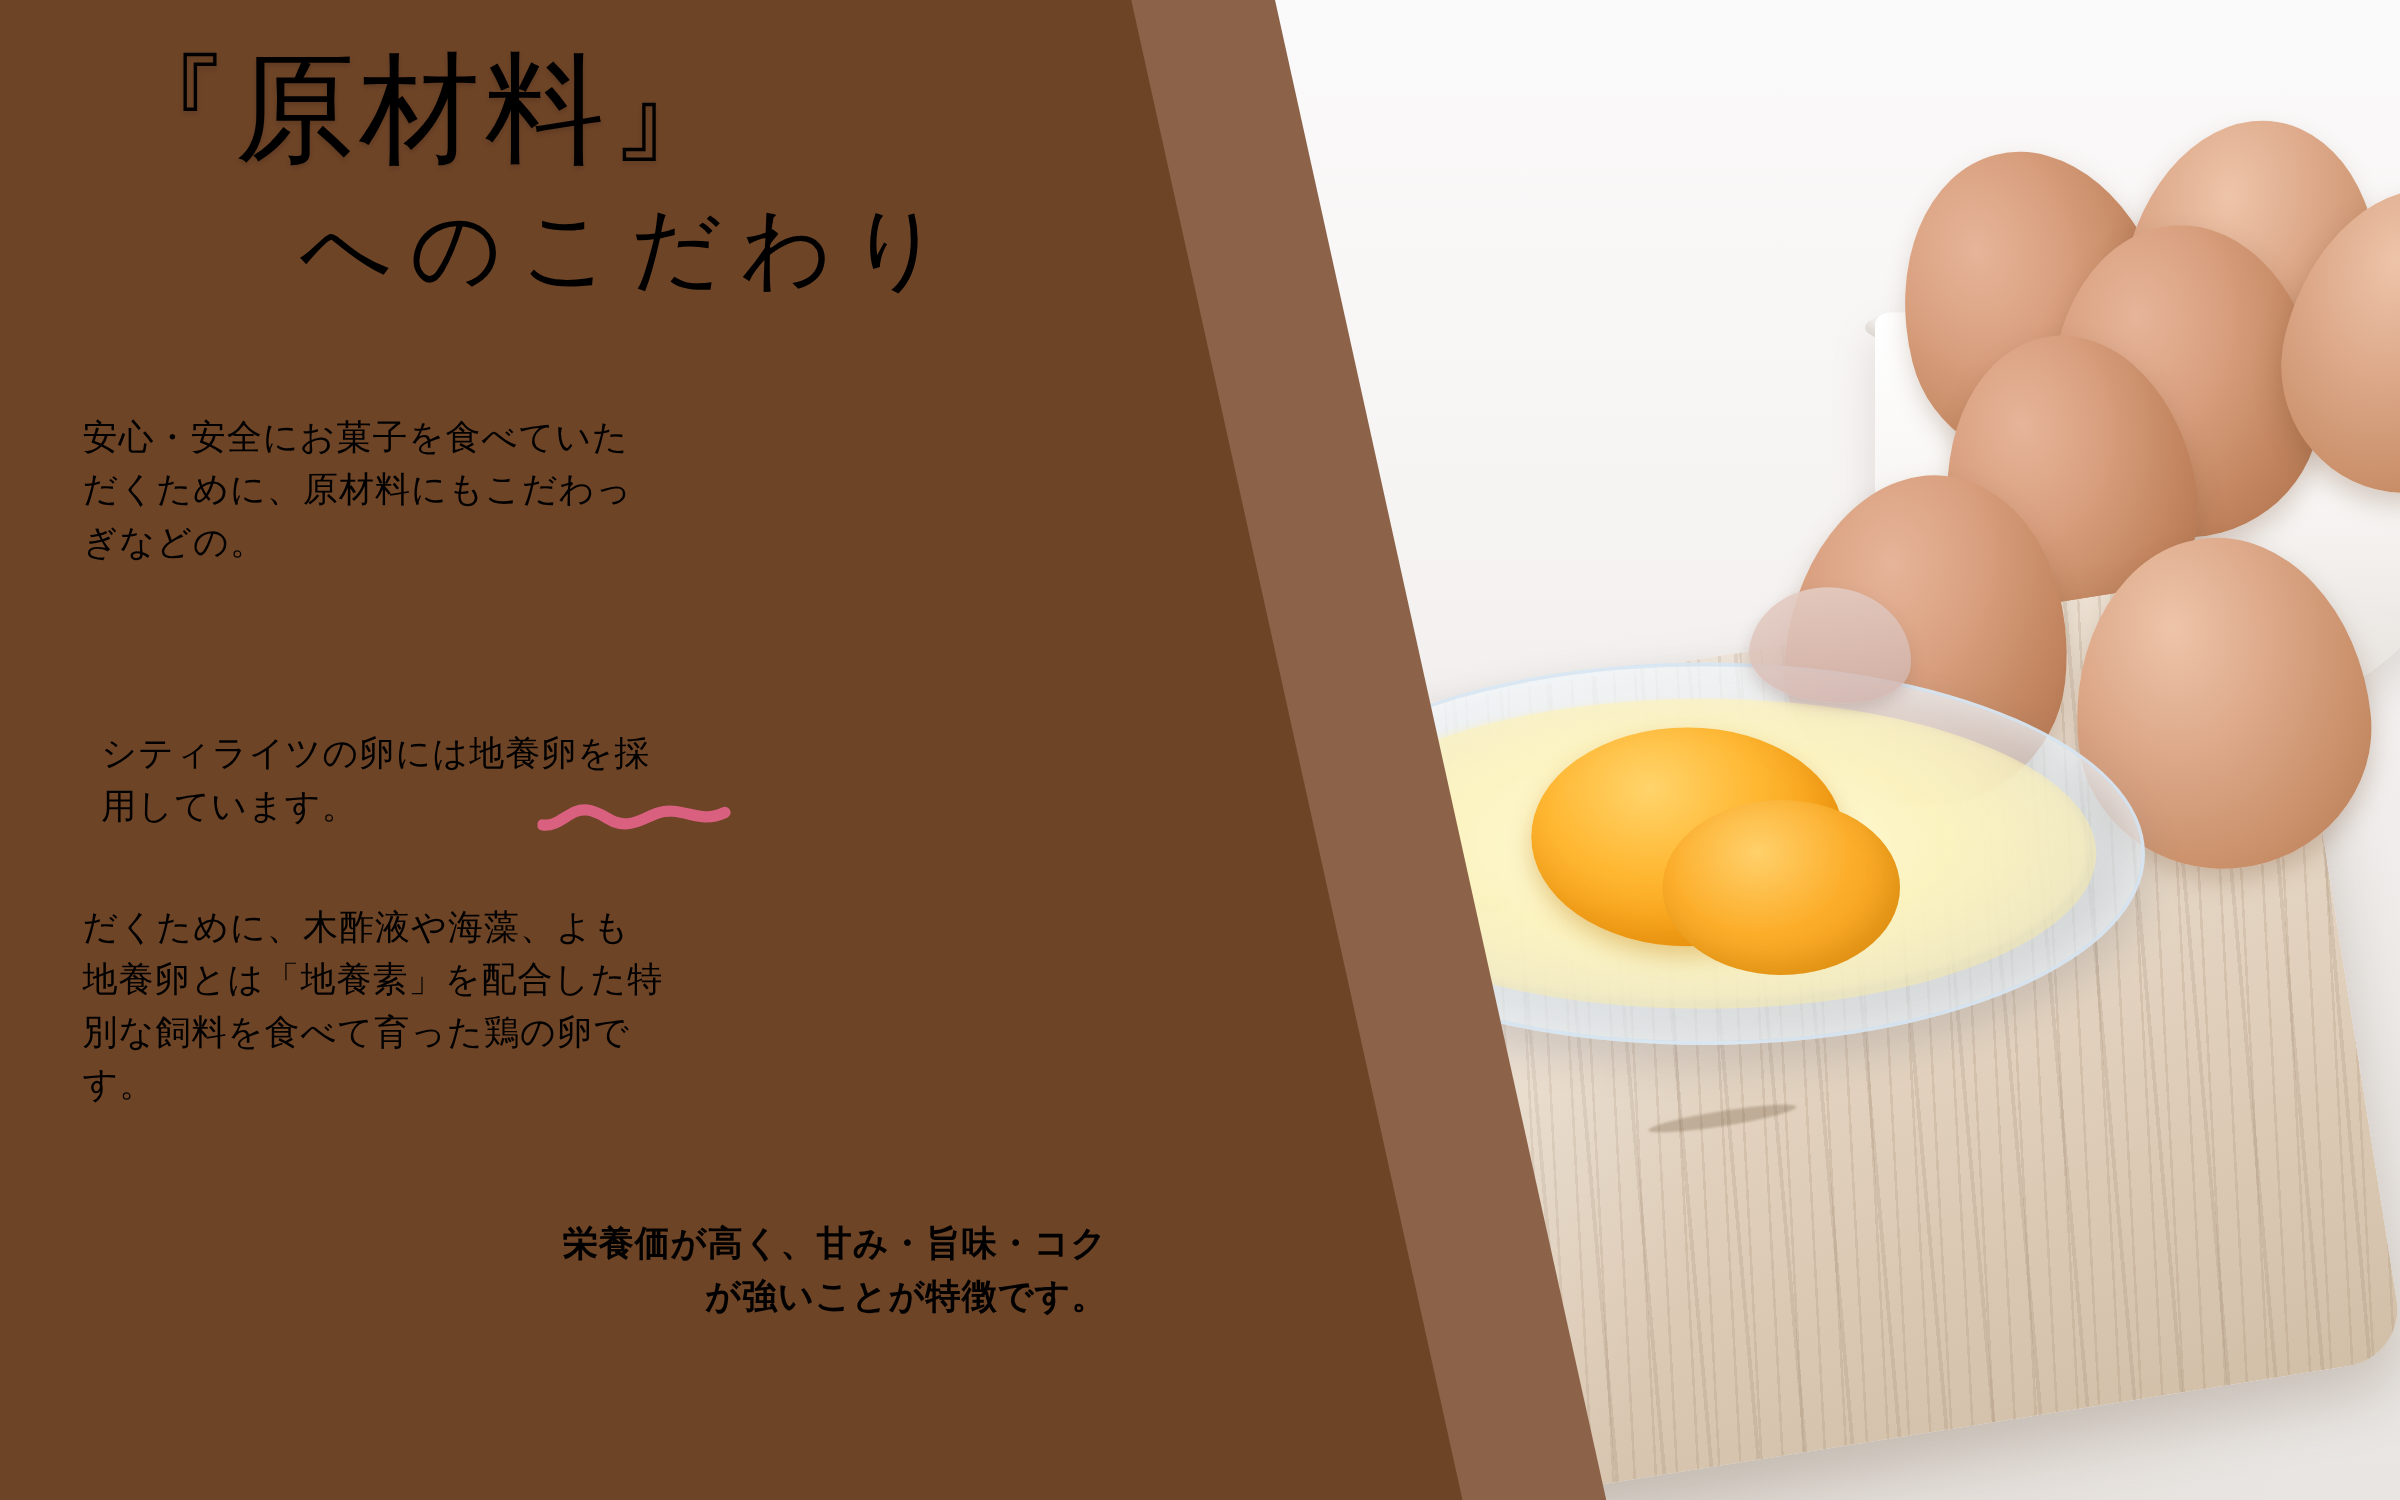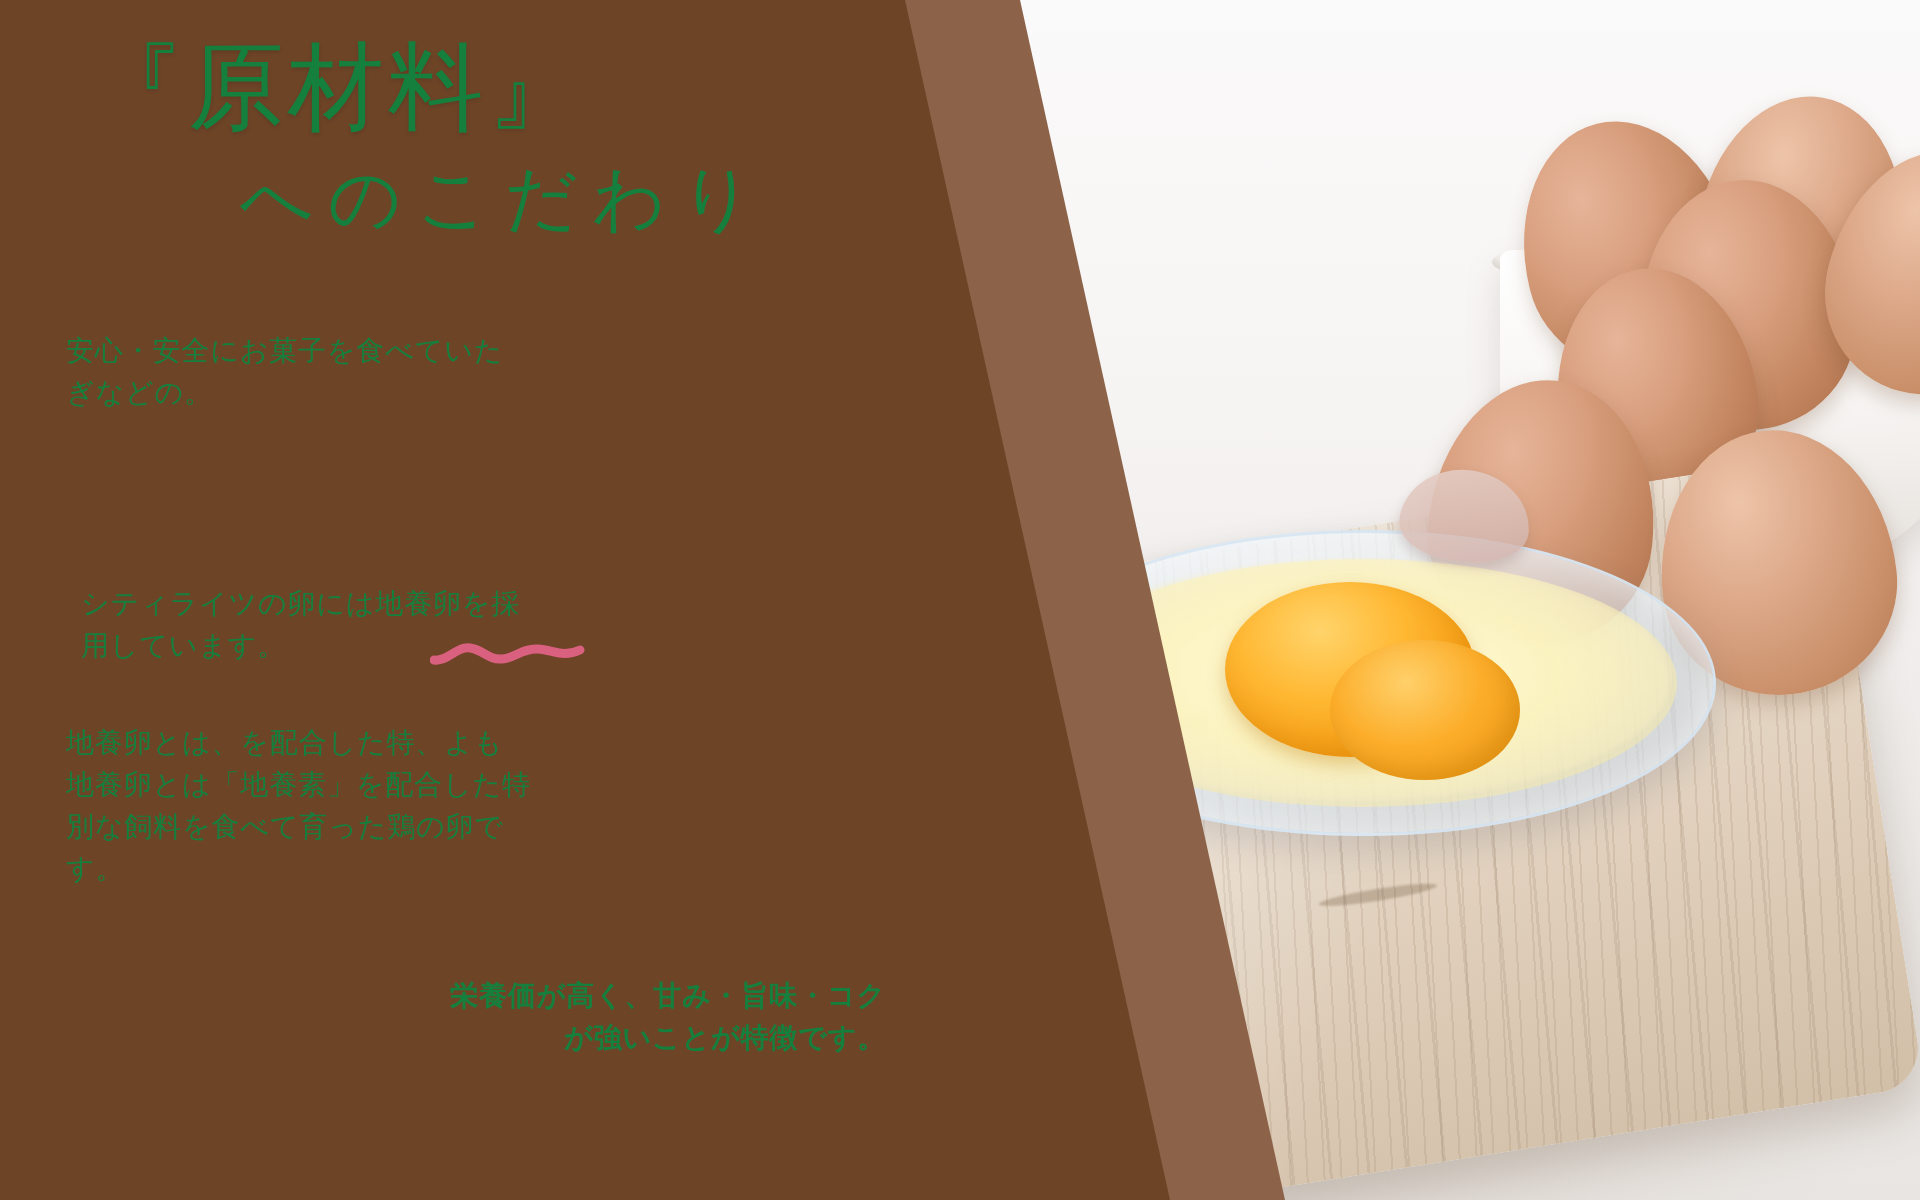--- a/index.html
+++ b/index.html
@@ -95,21 +95,21 @@
     background:#8c6248;
     clip-path:polygon(0 0, 1020px 0, 1285px 1200px, 0 1200px);
   }
   .panel-dark{
     position:absolute;left:0;top:0;width:1920px;height:1200px;
     background:#6e4427;
     clip-path:polygon(0 0, 905px 0, 1170px 1200px, 0 1200px);
   }
 
   
-  .content{position:absolute;left:0;top:0;width:1020px;height:1200px;color:#15803d;}
+  .content{position:absolute;left:0;top:0;width:1020px;height:1200px;color:#000000;}
 
   .title-main{
     position:absolute;left:88px;top:36px;
     font-size:96px;line-height:1.08;letter-spacing:.04em;font-weight:400;
     text-shadow:0 2px 4px rgba(0,0,0,.14);
   }
   .title-sub{
     position:absolute;left:240px;top:160px;
     font-size:72px;line-height:1.1;letter-spacing:.20em;font-weight:400;
   }
@@ -160,34 +160,35 @@
   <div class="panel-light"></div>
   <div class="panel-dark"></div>
 
   <div class="content">
 
     <div class="title-main">『原材料』</div>
     <div class="title-sub">へのこだわり</div>
 
     <div class="para p1">
       <div class="line">安心・安全にお菓子を食べていた</div>
+      <div class="line">だくために、原材料にもこだわっ</div>
       <div class="line">ぎなどの。</div>
     </div>
 
     <div class="para p2">
       <div class="line">シティライツの卵には地養卵を採</div>
       <div class="line">用しています。</div>
     </div>
 
     <svg class="squiggle" viewBox="0 0 160 34">
       <path d="M4 24 C 18 26, 26 10, 40 12 C 54 14, 58 24, 72 23 C 86 22, 92 12, 108 13 C 124 14, 132 22, 150 14" fill="none" stroke="#d9607e" stroke-width="9" stroke-linecap="round"></path>
     </svg>
 
     <div class="para p3">
-      <div class="line">地養卵とは、を配合した特、よも</div>
+      <div class="line">だくために、木酢液や海藻、よも</div>
       <div class="line">地養卵とは「地養素」を配合した特</div>
       <div class="line">別な飼料を食べて育った鶏の卵で</div>
       <div class="line">す。</div>
     </div>
 
     <div class="para p4">
       <div class="line">栄養価が高く、甘み・旨味・コク</div>
       <div class="line">が強いことが特徴です。</div>
     </div>
 

